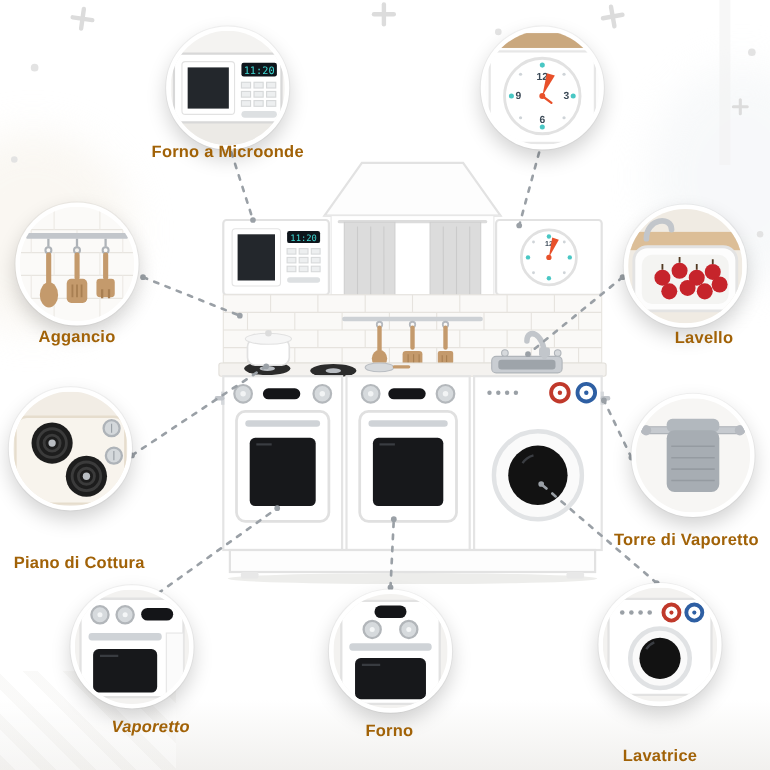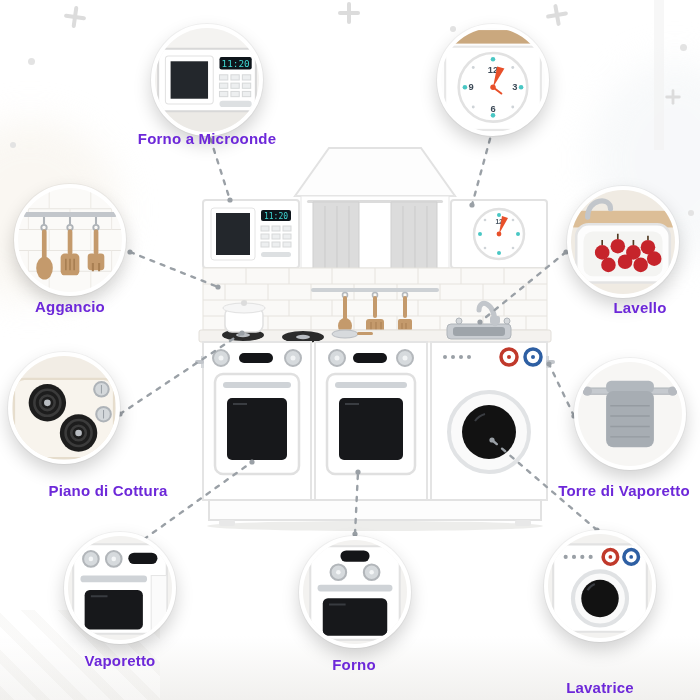--- a/index.html
+++ b/index.html
@@ -15,21 +15,21 @@
   .plus{position:absolute;width:22px;height:22px;}
   .plus::before{content:"";position:absolute;left:9px;top:0;width:4px;height:22px;background:#dcdcdc;border-radius:2px;}
   .plus::after{content:"";position:absolute;left:0;top:9px;width:22px;height:4px;background:#dcdcdc;border-radius:2px;}
   .dot{position:absolute;border-radius:50%;background:#e3e3e3;}
   
   .bubble{position:absolute;width:112px;height:112px;border-radius:50%;background:#fff;
           border:4px solid #ffffff;box-sizing:border-box;overflow:hidden;
           box-shadow:0 8px 18px rgba(0,0,0,.18),0 0 0 1px rgba(0,0,0,.04);}
   .bubble svg{display:block;width:104px;height:104px;}
   .callout-label{position:absolute;transform:translateX(-50%);white-space:nowrap;
-          font-size:15px;font-weight:700;color:#6d28d9;letter-spacing:.2px;}
+          font-size:15px;font-weight:700;color:#a16207;letter-spacing:.2px;}
   .overlay{position:absolute;left:0;top:0;pointer-events:none;}
 </style>
 </head>
 <body>
 
 <div class="stage">
 
   <div class="blob" style="left:-60px;top:120px;width:180px;height:180px;background:#f6f1e8;"></div>
   <div class="blob" style="left:590px;top:60px;width:170px;height:200px;background:#f1f4f6;"></div>
   <div class="floor"></div>
@@ -357,21 +357,21 @@
         <circle cx="64" cy="74" r="12.5" fill="none" stroke="#3b3b3b" stroke-width="2.5"></circle>
         <circle cx="64" cy="74" r="7" fill="none" stroke="#3b3b3b" stroke-width="2.5"></circle>
         <circle cx="64" cy="74" r="3.2" fill="#b9bdc2"></circle>
       </g>
       <circle cx="86" cy="32" r="7" fill="#d4d8db" stroke="#aeb3b8" stroke-width="2"></circle>
         <path d="M86 28v8" stroke="#9aa0a6"></path>
       <circle cx="88" cy="56" r="7" fill="#d4d8db" stroke="#aeb3b8" stroke-width="2"></circle>
         <path d="M88 52v8" stroke="#9aa0a6"></path>
     </svg>
   </div>
-  <div class="callout-label" style="left:72px;top:482px;margin-left:36px;">Piano di Cottura</div>
+  <div class="callout-label" style="left:72px;top:503px;">Piano di Cottura</div>
 
   <div class="bubble" style="left:574px;top:358px;">
     <svg viewBox="0 0 100 100">
       <rect width="100" height="100" fill="#f7f6f4"></rect>
       <rect x="5" y="25" width="90" height="6" rx="3" fill="#c6cacf" stroke="#aeb3b8"></rect>
       <circle cx="9" cy="28" r="4.5" fill="#b6bac0"></circle>
         <circle cx="91" cy="28" r="4.5" fill="#b6bac0"></circle>
       <rect x="27" y="18" width="46" height="12" rx="5" fill="#b2b8be"></rect>
       <rect x="27" y="28" width="46" height="54" rx="7" fill="#A7ADB3"></rect>
       <path d="M31 42H69M31 52H69M31 62H69M31 72H69" stroke="#959ba1" stroke-width="1.4"></path>
@@ -387,21 +387,21 @@
         <circle cx="22" cy="22" r="2.2" fill="#f4f6f7"></circle>
       <circle cx="44" cy="22" r="7.5" fill="#d6dadd" stroke="#b2b6ba" stroke-width="2"></circle>
         <circle cx="44" cy="22" r="2.2" fill="#f4f6f7"></circle>
       <rect x="58" y="16" width="28" height="11" rx="5.5" fill="#141518"></rect>
       <rect x="80" y="38" width="15" height="52" fill="#fbfbfb" stroke="#e6e6e6"></rect>
       <rect x="12" y="38" width="64" height="6.5" rx="3" fill="#cfd3d7"></rect>
       <rect x="16" y="52" width="56" height="38" rx="5" fill="#17181b"></rect>
       <path d="M22 58h16" stroke="#383b40" stroke-width="2"></path>
     </svg>
   </div>
-  <div class="callout-label" style="left:120px;top:652px;">Vaporetto</div>
+  <div class="callout-label" style="left:137px;top:652px;font-style:italic;">Vaporetto</div>
 
   <div class="bubble" style="left:299px;top:536px;">
     <svg viewBox="0 0 100 100">
       <rect width="100" height="100" fill="#f3f2f0"></rect>
       <rect x="7" y="6" width="86" height="90" rx="5" fill="#fff" stroke="#e2e2e2" stroke-width="2"></rect>
       <rect x="36" y="10" width="28" height="11" rx="5.5" fill="#141518"></rect>
       <circle cx="34" cy="31" r="7.5" fill="#d6dadd" stroke="#b2b6ba" stroke-width="2"></circle>
         <circle cx="34" cy="31" r="2.2" fill="#f4f6f7"></circle>
       <circle cx="66" cy="31" r="7.5" fill="#d6dadd" stroke="#b2b6ba" stroke-width="2"></circle>
         <circle cx="66" cy="31" r="2.2" fill="#f4f6f7"></circle>

